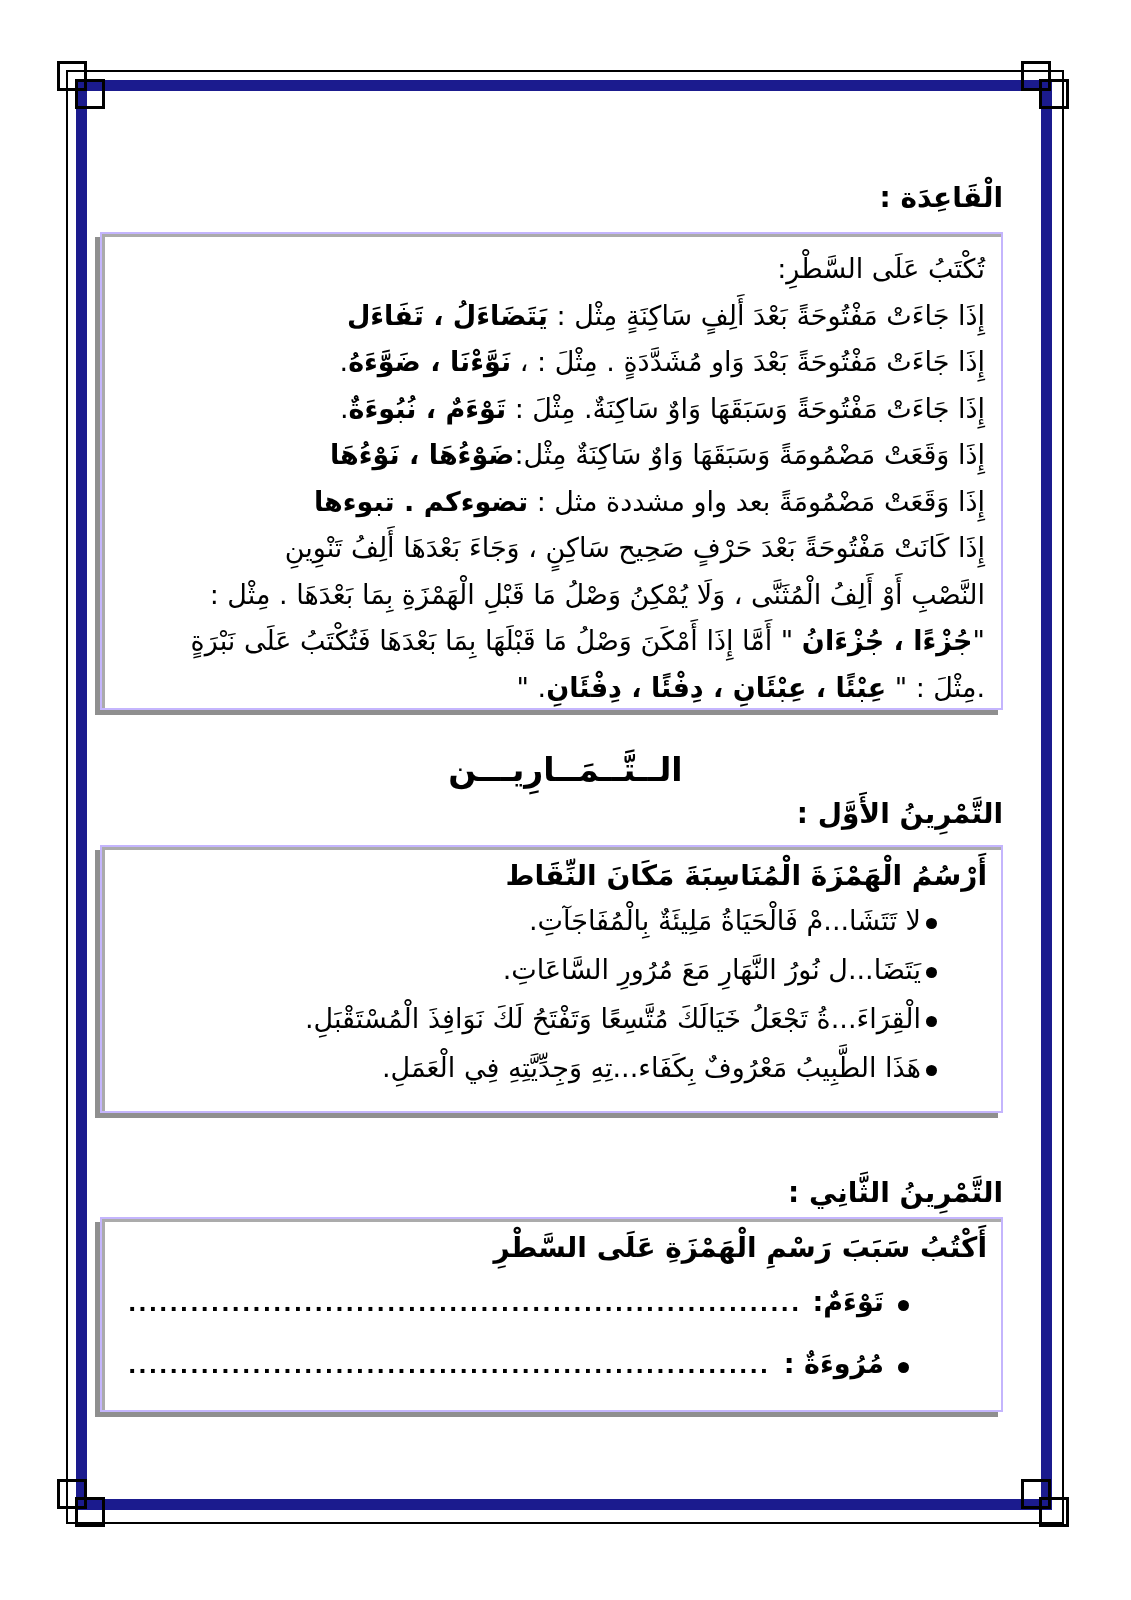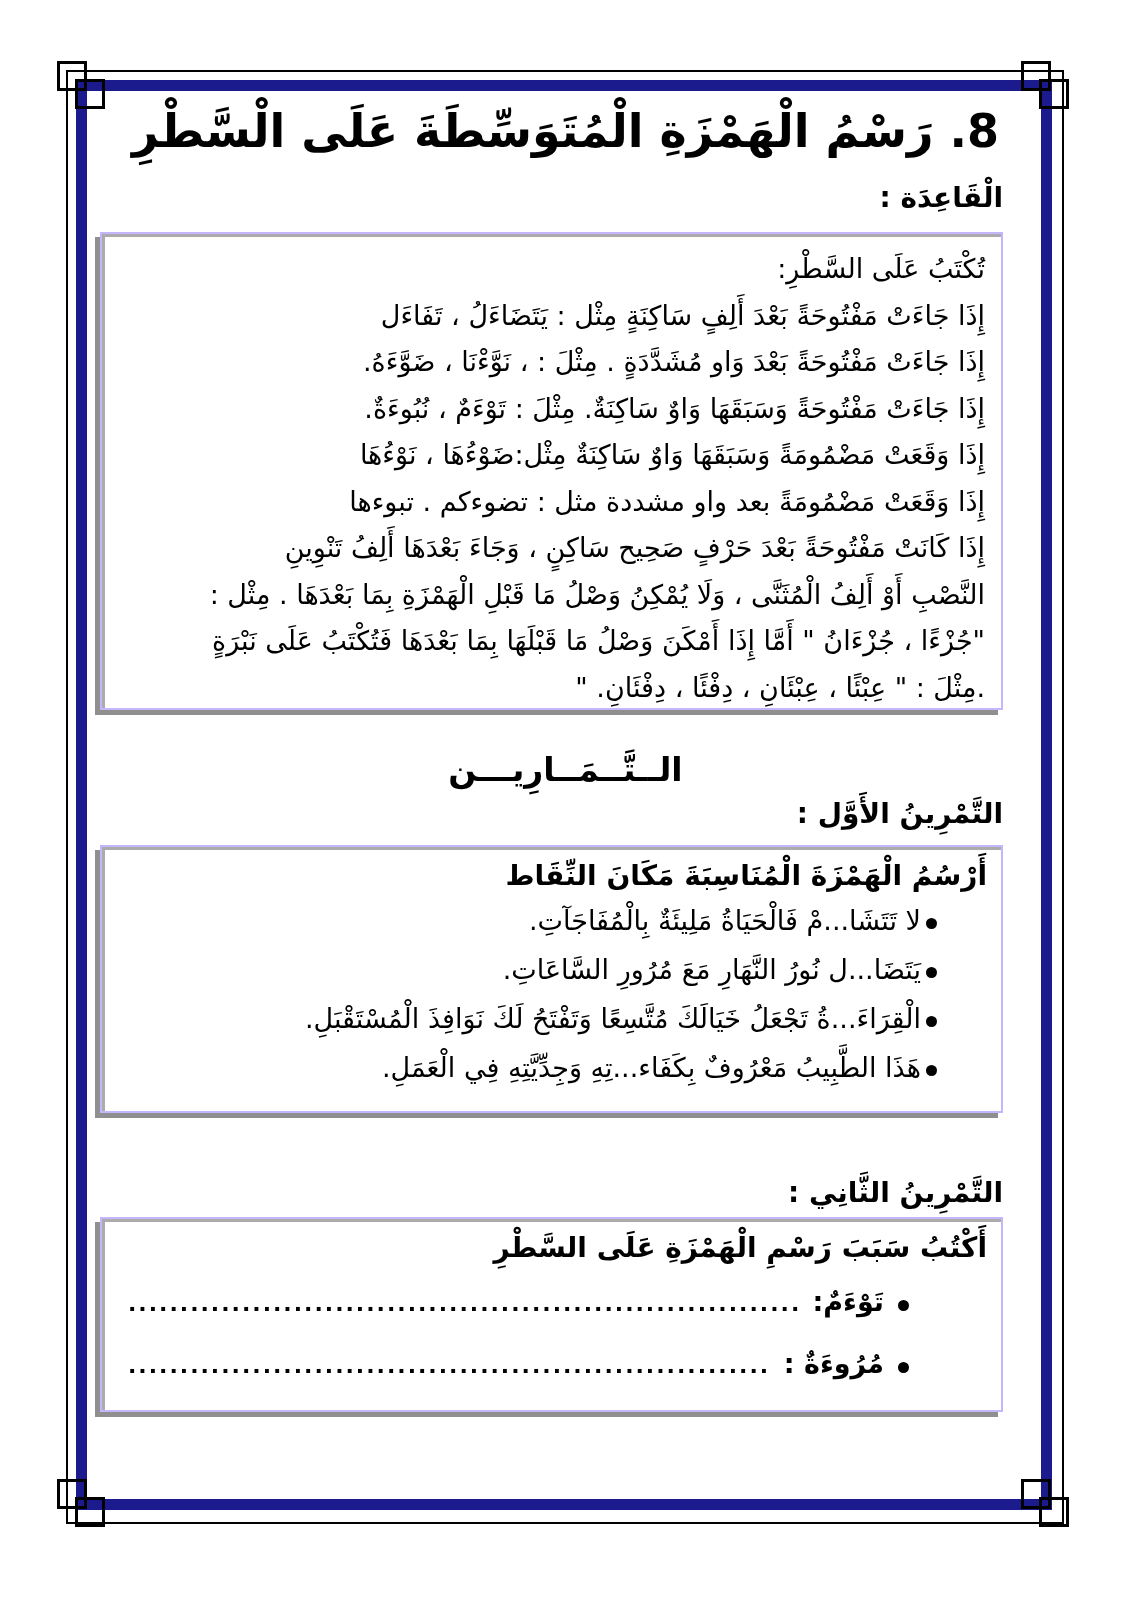--- a/index.html
+++ b/index.html
@@ -30,21 +30,21 @@
          border:2px solid #c4b5fd;
          box-shadow: inset 3px 3px 0 #ababab, -5px 5px 0 #8f8f8f;
          box-sizing:border-box;}
   .rule-box{top:232px;height:478px;}
   .ex1-box{top:845px;height:268px;}
   .ex2-box{top:1217px;height:195px;}
 
   
   .rule-text{position:absolute;top:12px;right:16px;left:16px;
              font-size:27px;line-height:46.5px;text-align:right;}
-  .b{font-weight:normal;}
+  .b{font-weight:bold;}
 
   
   .box-title{font-weight:bold;font-size:28px;margin:12px 14px 0 14px;text-align:right;}
   .li{display:flex;align-items:center;gap:5px;margin:9px 64px 0 20px;
       font-size:27px;line-height:40px;text-align:right;}
   .bullet{width:11px;height:11px;background:#000;border-radius:50%;flex:0 0 auto;
           margin-top:4px;}
   .li2{display:flex;align-items:baseline;gap:14px;margin:16px 92px 0 26px;
        font-size:27px;line-height:44px;}
   .li2 .lab{white-space:nowrap;font-weight:bold;}
@@ -60,21 +60,20 @@
   <div class="frame-band"></div>
   <div class="corner" style="left:57px;top:61px;"></div>
   <div class="corner" style="left:75px;top:79px;"></div>
   <div class="corner" style="left:1021px;top:61px;"></div>
   <div class="corner" style="left:1039px;top:79px;"></div>
   <div class="corner" style="left:57px;top:1479px;"></div>
   <div class="corner" style="left:75px;top:1497px;"></div>
   <div class="corner" style="left:1021px;top:1479px;"></div>
   <div class="corner" style="left:1039px;top:1497px;"></div>
 
-  <div class="title">8. رَسْمُ الْهَمْزَةِ الْمُتَوَسِّطَةَ عَلَى الْسَّطْرِ</div>
 
   <div class="side-label lbl-rule">الْقَاعِدَة :</div>
 
   <div class="box3d rule-box">
     <div class="rule-text">
       <div class="rule-line"><span>تُكْتَبُ عَلَى السَّطْرِ:</span><span class="b"></span><span></span></div>
       <div class="rule-line"><span>إِذَا جَاءَتْ مَفْتُوحَةً بَعْدَ أَلِفٍ سَاكِنَةٍ  مِثْل : </span><span class="b">يَتَضَاءَلُ  ،  تَفَاءَل</span><span></span></div>
       <div class="rule-line"><span>إِذَا جَاءَتْ مَفْتُوحَةً بَعْدَ وَاو مُشَدَّدَةٍ . مِثْلَ : ، </span><span class="b">نَوَّءْنَا ، ضَوَّءَهُ</span><span>.</span></div>
       <div class="rule-line"><span>إِذَا جَاءَتْ مَفْتُوحَةً وَسَبَقَهَا وَاوٌ سَاكِنَةٌ. مِثْلَ : </span><span class="b">تَوْءَمٌ ، نُبُوءَةٌ</span><span>.</span></div>
       <div class="rule-line"><span>إِذَا وَقَعَتْ مَضْمُومَةً وَسَبَقَهَا وَاوٌ سَاكِنَةٌ مِثْل:</span><span class="b">ضَوْءُهَا ، نَوْءُهَا</span><span></span></div>

